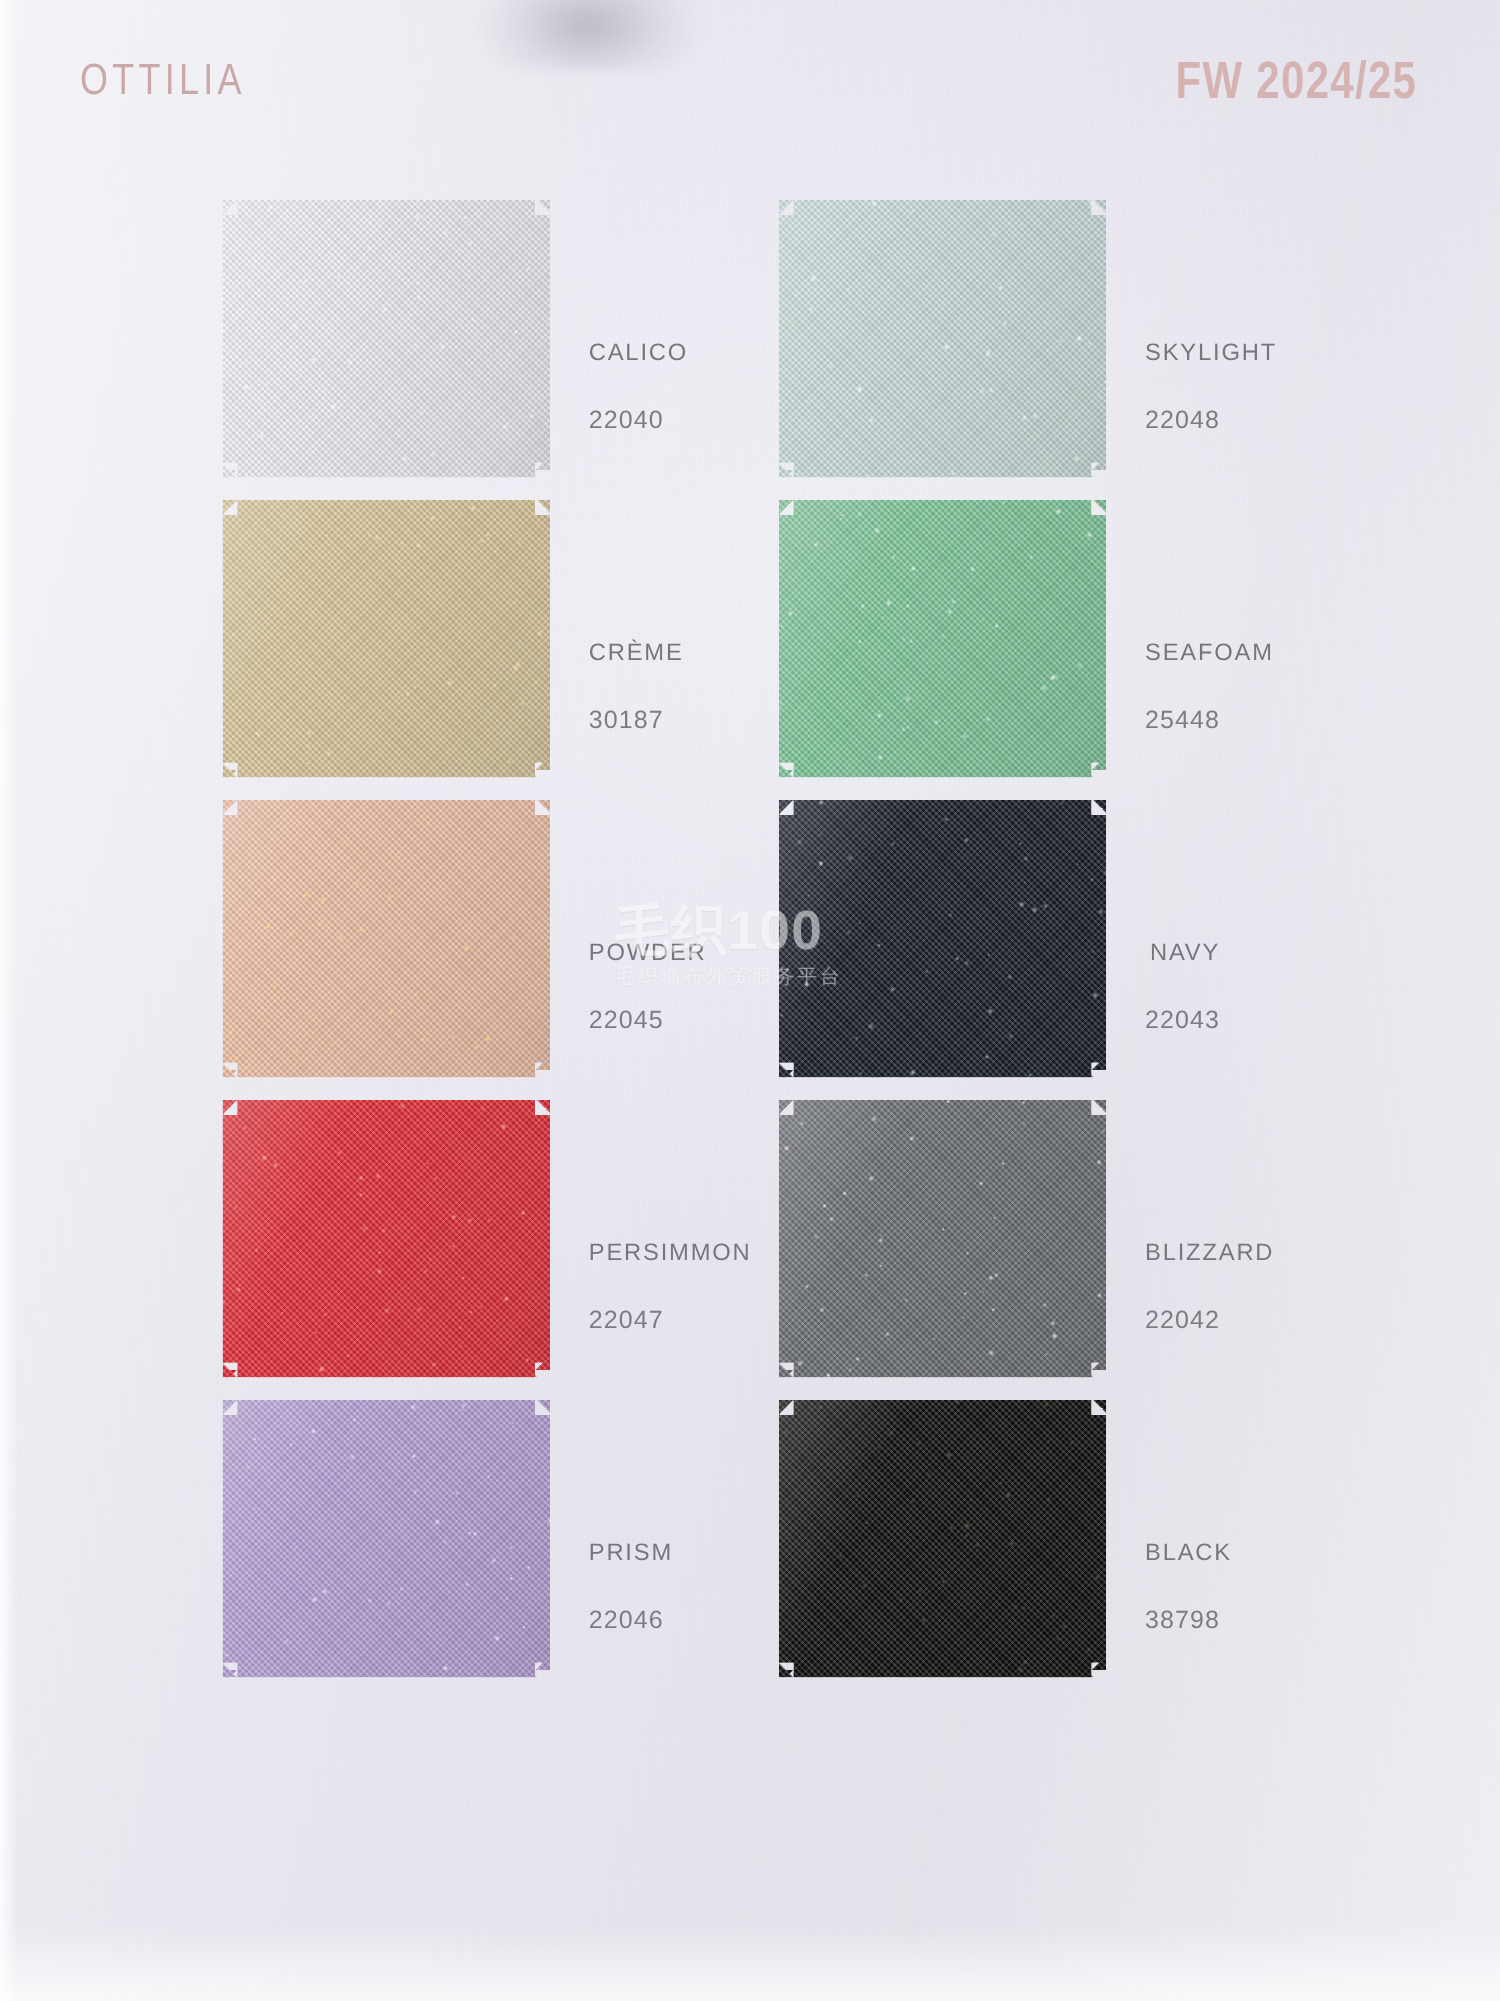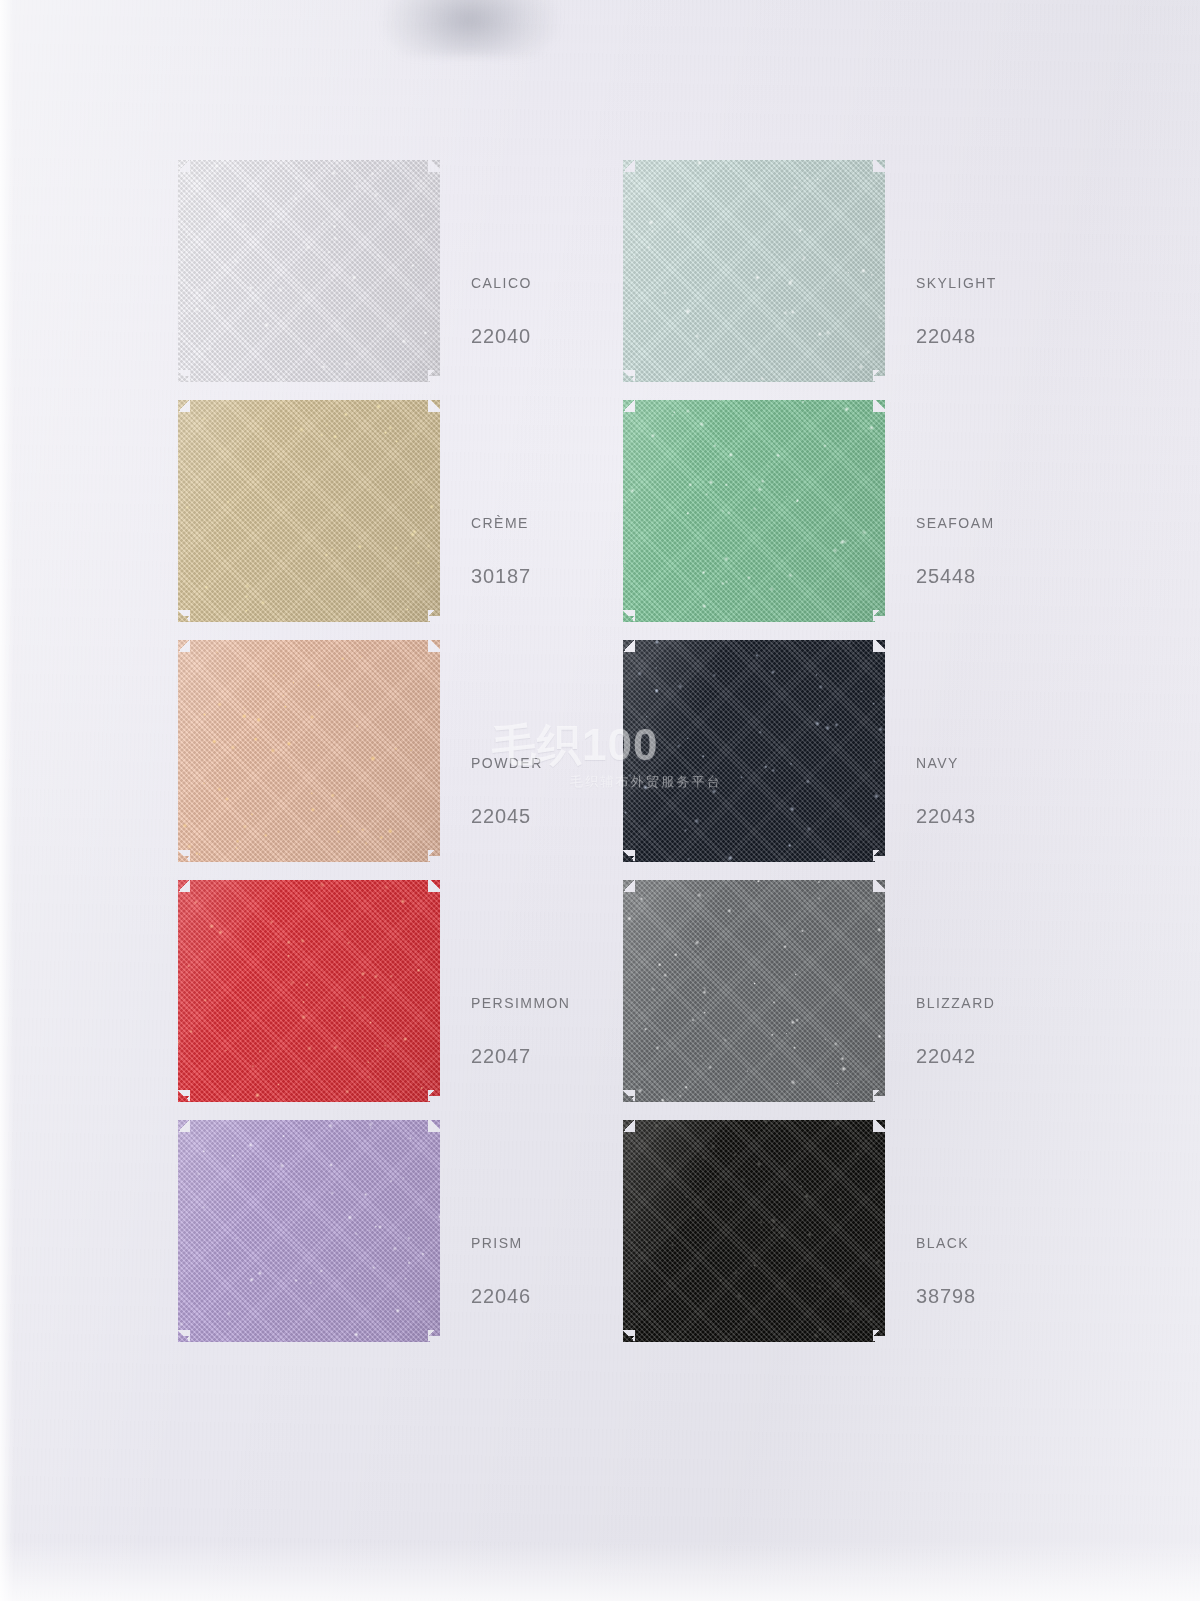--- a/index.html
+++ b/index.html
@@ -147,24 +147,25 @@
   }
 
   
   .label {
     position: absolute;
     left: 293px;
     top: 108px;
     white-space: nowrap;
   }
   .label-name {
-    font-size: 14px;
+    font-size: 19px;
     letter-spacing: 1.45px;
     color: #76767c;
     line-height: 30px;
+    text-align: right;
   }
   .label-code {
     font-size: 20px;
     letter-spacing: 0.9px;
     color: #7c7c82;
     line-height: 30px;
     margin-top: 23px;
   }
 
   
@@ -178,39 +179,42 @@
   .wm-main {
     font-size: 44px;
     font-weight: 700;
     color: rgba(255,255,255,0.92);
     letter-spacing: 1px;
     line-height: 54px;
     text-shadow: 0 1px 1px rgba(150,150,165,0.30);
     white-space: nowrap;
   }
   .wm-sub {
-    font-size: 13px;
+    font-size: 16px;
     color: rgba(255,255,255,0.80);
     letter-spacing: 2.2px;
     line-height: 20px;
     text-shadow: 0 1px 1px rgba(150,150,165,0.22);
     white-space: nowrap;
-    text-align: right;
   }
 </style>
 </head>
 <body>
 
 <div class="card">
 
   <div class="paper-grain"></div>
   <div class="paper-smudge"></div>
   <div class="paper-edge-l"></div>
   <div class="paper-edge-b"></div>
 
+  <div class="header">
+    <div class="brand">OTTILIA</div>
+    <div class="season">FW 2024/25</div>
+  </div>
 
   <div class="grid" id="swatch-grid">
       <div class="row">
         <div class="cell col-left">
           <div class="swatch-wrap">
             <div class="swatch-shadow"></div>
             <div class="swatch">
               <div class="swatch-base"></div>
               <div class="swatch-weave"></div>
               <div class="swatch-shade"></div>

